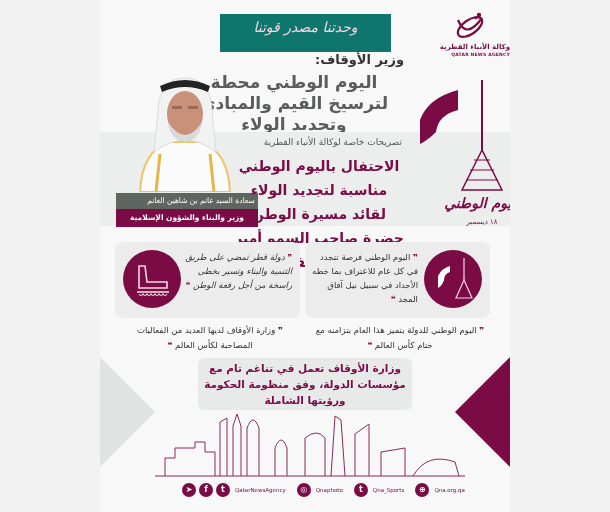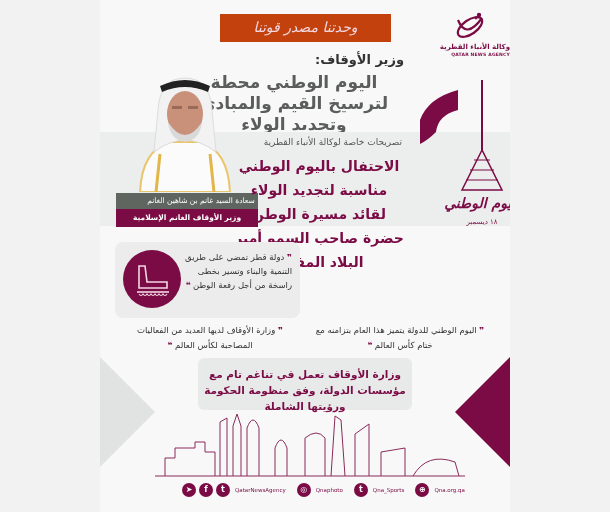--- a/index.html
+++ b/index.html
@@ -1,56 +1,56 @@
 <!DOCTYPE html>
 <html><head>
 <meta charset="utf-8">
 <style>
   * { box-sizing: border-box; margin: 0; padding: 0; }
   html, body { width: 610px; height: 512px; overflow: hidden; }
   body { background: #f2f2f2; font-family: "DejaVu Sans", sans-serif; position: relative; }
   .sheet { position: absolute; left: 100px; top: 0; width: 410px; height: 512px; background: #f8f8f8; overflow: hidden; }
   
-  .banner { position: absolute; left: 120px; top: 14px; width: 171px; height: 28px; background: #c2410c; color: #f3d7e3; font-family: "DejaVu Serif", serif; font-style: italic; font-size: 14px; text-align: center; line-height: 26px; }
+  .banner { position: absolute; left: 120px; top: 14px; width: 171px; height: 38px; background: #0f766e; color: #f3d7e3; font-family: "DejaVu Serif", serif; font-style: italic; font-size: 14px; text-align: center; line-height: 26px; }
   
   .logo { position: absolute; left: 330px; top: 10px; width: 80px; height: 60px; text-align: right; }
   .logo svg { display: block; margin: 0 auto; }
   .logo .ar { font-size: 7px; color: #7a0b45; font-weight: bold; direction: rtl; line-height: 9px; margin-top: 1px; }
   .logo .en { font-size: 4.5px; color: #7a0b45; font-weight: bold; letter-spacing: .2px; }
   
   .kicker { position: absolute; right: 106px; top: 52px; font-size: 13px; font-weight: bold; color: #333; direction: rtl; }
   .headline { position: absolute; right: 106px; top: 72px; width: 220px; font-size: 17px; line-height: 21px; font-weight: bold; color: #5b5d5c; direction: rtl; text-align: center; }
   
   .band { position: absolute; left: 0; top: 132px; width: 410px; height: 94px; background: #eceded; }
   .special { position: absolute; right: 108px; top: 137px; font-size: 9px; color: #555; direction: rtl; margin-left: 28px; }
   .quote-main { position: absolute; right: 106px; top: 154px; width: 170px; font-size: 14px; line-height: 24px; font-weight: bold; color: #7a0b45; direction: rtl; text-align: center; }
   
   .portrait { position: absolute; left: 20px; top: 70px; width: 130px; height: 122px; }
   .caption1 { position: absolute; left: 16px; top: 193px; width: 142px; height: 16px; background: #5f665f; color: #fff; font-size: 7.5px; line-height: 16px; text-align: center; direction: rtl; padding-left: 28px; }
   .caption2 { position: absolute; left: 16px; top: 209px; width: 142px; height: 18px; background: #7a0b45; color: #fff; font-size: 7.5px; line-height: 18px; text-align: center; direction: rtl; font-weight: bold; }
   
   .flagtower { position: absolute; left: 318px; top: 80px; width: 92px; height: 150px; }
   
   .card { position: absolute; top: 242px; width: 185px; height: 76px; background: #ececec; border-radius: 8px; }
-  .card.left { left: 15px; }
+  .card.left { left: 15px; font-style: italic; }
   .card.right { left: 205px; }
   .card .circle { position: absolute; top: 8px; width: 58px; height: 58px; border-radius: 50%; background: #7a0b45; }
   .card.left .circle { left: 8px; }
   .card.right .circle { right: 8px; }
   .card .txt { position: absolute; top: 8px; font-size: 8.5px; line-height: 14px; color: #333; direction: rtl; text-align: right; }
   .card.left .txt { right: 8px; width: 108px; }
   .card.right .txt { right: 72px; width: 108px; }
   .q { color: #7a0b45; font-weight: bold; }
   .sub-quote { position: absolute; top: 323px; font-size: 8.5px; line-height: 15px; color: #333; direction: rtl; text-align: center; }
   .sub-quote.left { left: 30px; width: 160px; }
   .sub-quote.right { left: 210px; width: 180px; }
   
   .tri-left { position: absolute; left: 0; top: 357px; width: 0; height: 0; border-top: 55px solid transparent; border-bottom: 55px solid transparent; border-left: 55px solid #e1e3e2; }
   .tri-right { position: absolute; right: 0; top: 357px; width: 0; height: 0; border-top: 55px solid transparent; border-bottom: 55px solid transparent; border-right: 55px solid #7a0b45; }
-  .conclusion { position: absolute; left: 98px; top: 358px; width: 214px; height: 52px; background: #e8eaea; border-radius: 6px; font-size: 10.5px; line-height: 16px; font-weight: bold; color: #7a0b45; direction: rtl; text-align: center; padding-top: 8px; }
+  .conclusion { position: absolute; left: 98px; top: 358px; width: 214px; height: 52px; background: #e8eaea; border-radius: 6px; font-size: 10.5px; line-height: 16px; font-weight: bold; color: #7a0b45; direction: rtl; text-align: center; padding-top: 2px; }
   .skyline { position: absolute; left: 55px; top: 408px; width: 310px; height: 70px; }
   .social { position: absolute; left: 82px; top: 481px; height: 18px; display: flex; align-items: center; gap: 3px; direction: ltr; }
   .social .ic { width: 14px; height: 14px; border-radius: 50%; background: #7a0b45; color: #fff; font-size: 8px; line-height: 14px; text-align: center; font-weight: bold; display: inline-block; }
   .social .lbl { font-size: 5.5px; color: #7a0b45; margin-right: 8px; margin-left: 2px; }
 </style>
 </head>
 <body>
 
 <div class="sheet">
 
@@ -76,21 +76,21 @@
     <path d="M20 122 Q22 80 50 72 L80 72 Q108 80 110 122 Z" fill="#fbfbfb" stroke="#e9c66b" stroke-width="2"></path>
     <path d="M36 122 L40 84 M94 122 L90 84" stroke="#e3b64a" stroke-width="3"></path>
     <path d="M38 40 Q40 8 65 8 Q90 8 92 40 L96 82 Q80 70 65 70 Q50 70 34 82 Z" fill="#f2f2f2" stroke="#ddd"></path>
     <path d="M40 16 Q65 4 90 16 L88 22 Q65 12 42 22 Z" fill="#222"></path>
     <ellipse cx="65" cy="44" rx="18" ry="23" fill="#c9917a"></ellipse>
     <path d="M48 52 Q65 78 82 52 Q80 70 65 72 Q50 70 48 52 Z" fill="#d9d9d9"></path>
     <rect x="52" y="36" width="10" height="3" fill="#9a6a58"></rect>
     <rect x="68" y="36" width="10" height="3" fill="#9a6a58"></rect>
   </svg>
   <div class="caption1">سعادة السيد غانم بن شاهين الغانم</div>
-  <div class="caption2">وزير الأوقاف الغانم الإسلامية</div>
+  <div class="caption2">وزير والبناء والشؤون الإسلامية</div>
 
   <div class="special">تصريحات خاصة لوكالة الأنباء القطرية</div>
   <div class="quote-main">الاحتفال باليوم الوطني مناسبة لتجديد الولاء لقائد مسيرة الوطن حضرة صاحب السمو أمير البلاد المفدى</div>
 
   <svg class="flagtower" viewBox="0 0 92 150">
     <path d="M2 40 Q10 18 40 10 L40 30 Q20 35 18 52 Q10 60 2 64 Z" fill="#7a0b45"></path>
     <line x1="64" y1="0" x2="64" y2="70" stroke="#7a0b45" stroke-width="2"></line>
     <path d="M64 70 L44 110 L84 110 Z" fill="none" stroke="#7a0b45" stroke-width="1.5"></path>
     <path d="M56 80 L72 80 M52 90 L76 90 M48 100 L80 100" stroke="#7a0b45" stroke-width="1"></path>
     <text x="64" y="128" font-size="14" text-anchor="middle" fill="#7a0b45" font-family="DejaVu Serif, serif" font-style="italic" font-weight="bold">اليوم الوطني</text>
@@ -103,20 +103,32 @@
         <path d="M16 16 L16 38 L44 38 L44 32 L24 32 L22 16 Z" fill="none" stroke="#f3d7e3" stroke-width="1.6"></path>
         <path d="M14 42 L46 42" stroke="#f3d7e3" stroke-width="1.6"></path>
         <path d="M16 44 q2 3 4 0 q2 3 4 0 q2 3 4 0 q2 3 4 0 q2 3 4 0 q2 3 4 0 q2 3 4 0" fill="none" stroke="#f3d7e3" stroke-width="1.2"></path>
       </svg>
     </div>
     <div class="txt">
       <span class="q">❞</span> <span>دولة قطر تمضي على طريق التنمية والبناء وتسير بخطى راسخة من أجل رفعة الوطن</span> <span class="q">❝</span>
     </div>
   </div>
 
+  <div class="card right">
+    <div class="circle">
+      <svg width="58" height="58" viewBox="0 0 58 58">
+        <path d="M14 26 Q18 18 26 16 L26 22 Q20 24 20 30 Q18 36 14 38 Z" fill="#fff"></path>
+        <line x1="40" y1="8" x2="40" y2="30" stroke="#f3d7e3" stroke-width="1.2"></line>
+        <path d="M40 30 L32 48 L48 48 Z" fill="none" stroke="#f3d7e3" stroke-width="1.2"></path>
+      </svg>
+    </div>
+    <div class="txt">
+      <span class="q">❞</span> <span>اليوم الوطني فرصة تتجدد في كل عام للاعتراف بما خطه الأجداد في سبيل نيل آفاق المجد</span> <span class="q">❝</span>
+    </div>
+  </div>
 
   <div class="sub-quote right">
     <span class="q">❞</span> <span>اليوم الوطني للدولة يتميز هذا العام بتزامنه مع ختام كأس العالم</span> <span class="q">❝</span>
   </div>
   <div class="sub-quote left">
     <span class="q">❞</span> <span>وزارة الأوقاف لديها العديد من الفعاليات المصاحبة لكأس العالم</span> <span class="q">❝</span>
   </div>
 
   <div class="tri-left"></div>
   <div class="tri-right"></div>

